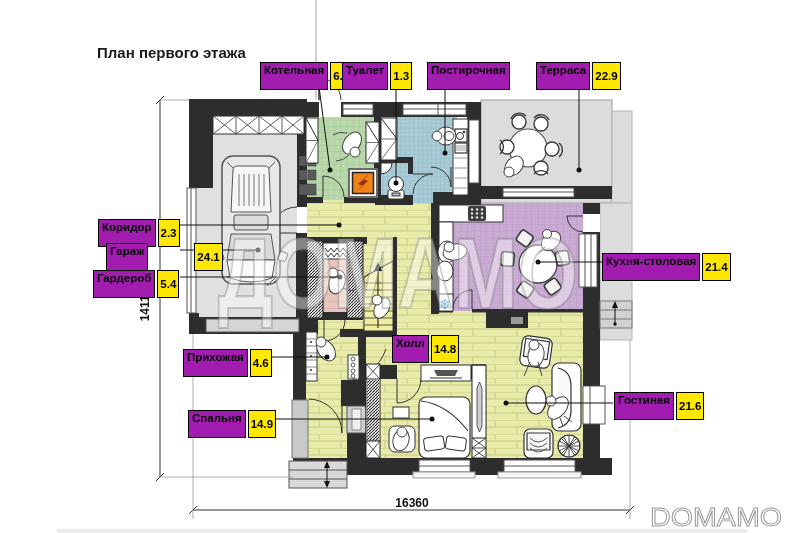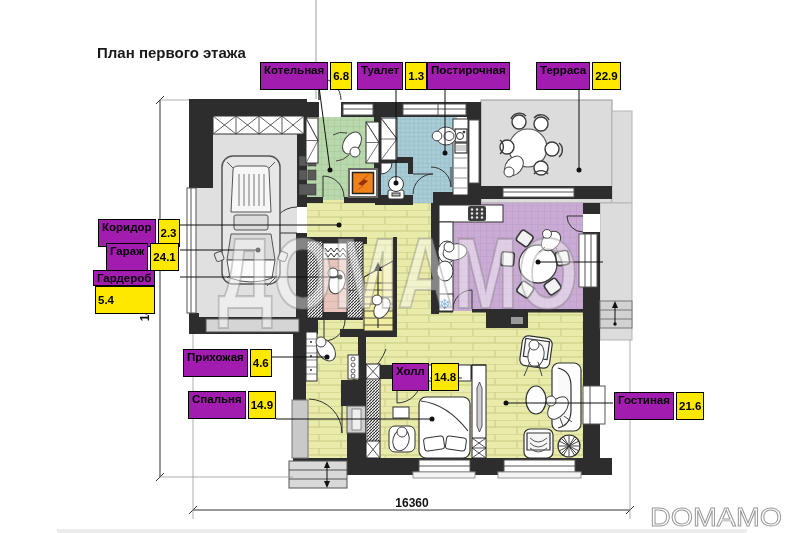--- a/index.html
+++ b/index.html
@@ -535,63 +535,67 @@
 <rect x="57" y="529" width="690" height="4" fill="#ececec"></rect>
 </svg>
 
 <div id="title">План первого этажа</div>
 
 <div class="lbl" style="left:260px;top:62px;">
       <span class="n">Котельная</span>
       <span class="v">6.8</span>
     </div>
 
-<div class="lbl" style="left:357px;top:62px;">
+<div class="lbl" style="left:342px;top:62px;">
       <span class="n">Туалет</span>
       <span class="v">1.3</span>
     </div>
 
 <div class="lbl" style="left:427px;top:62px;gap:41px;">
       <span class="n">Постирочная</span>
       <span class="v">8.0</span>
     </div>
 
 <div class="lbl" style="left:536px;top:62px;">
       <span class="n">Терраса</span>
       <span class="v">22.9</span>
     </div>
 
 <div class="lbl" style="left:98px;top:219px;">
       <span class="n">Коридор</span>
       <span class="v">2.3</span>
     </div>
 
-<div class="lbl" style="left:106px;top:243px;">
+<div class="lbl" style="left:106px;top:243px;gap:44px;">
       <span class="n">Гараж</span>
       <span class="v">24.1</span>
     </div>
 
-<div class="lbl" style="left:93px;top:270px;flex-direction:column;">
+<div class="lbl" style="left:93px;top:270px;">
       <span class="n">Гардероб</span>
       <span class="v">5.4</span>
     </div>
 
 <div class="lbl" style="left:183px;top:349px;">
       <span class="n">Прихожая</span>
       <span class="v">4.6</span>
     </div>
 
-<div class="lbl" style="left:188px;top:391px;justify-content:flex-end;">
+<div class="lbl" style="left:188px;top:410px;justify-content:flex-end;">
       <span class="n">Спальня</span>
       <span class="v">14.9</span>
     </div>
 
-<div class="lbl" style="left:392px;top:335px;margin-top:28px;">
+<div class="lbl" style="left:392px;top:335px;">
       <span class="n">Холл</span>
       <span class="v">14.8</span>
     </div>
 
+<div class="lbl" style="left:602px;top:253px;">
+      <span class="n">Кухня-столовая</span>
+      <span class="v">21.4</span>
+    </div>
 
 <div class="lbl" style="left:614px;top:392px;text-align:center;">
       <span class="n">Гостиная</span>
       <span class="v">21.6</span>
     </div>
 </div>
 
 </body></html>

